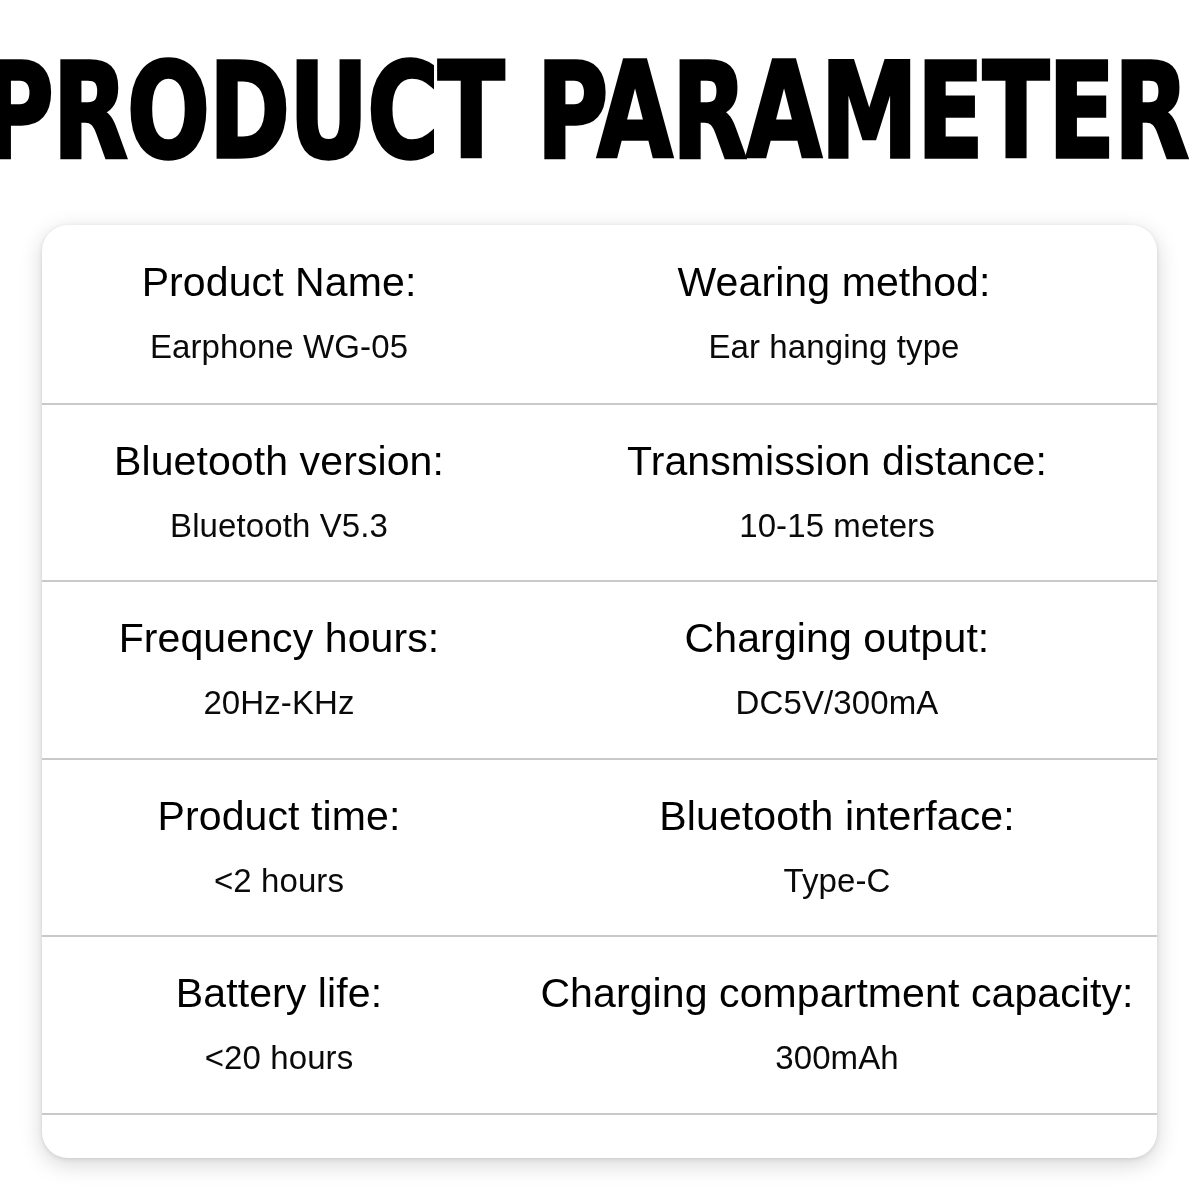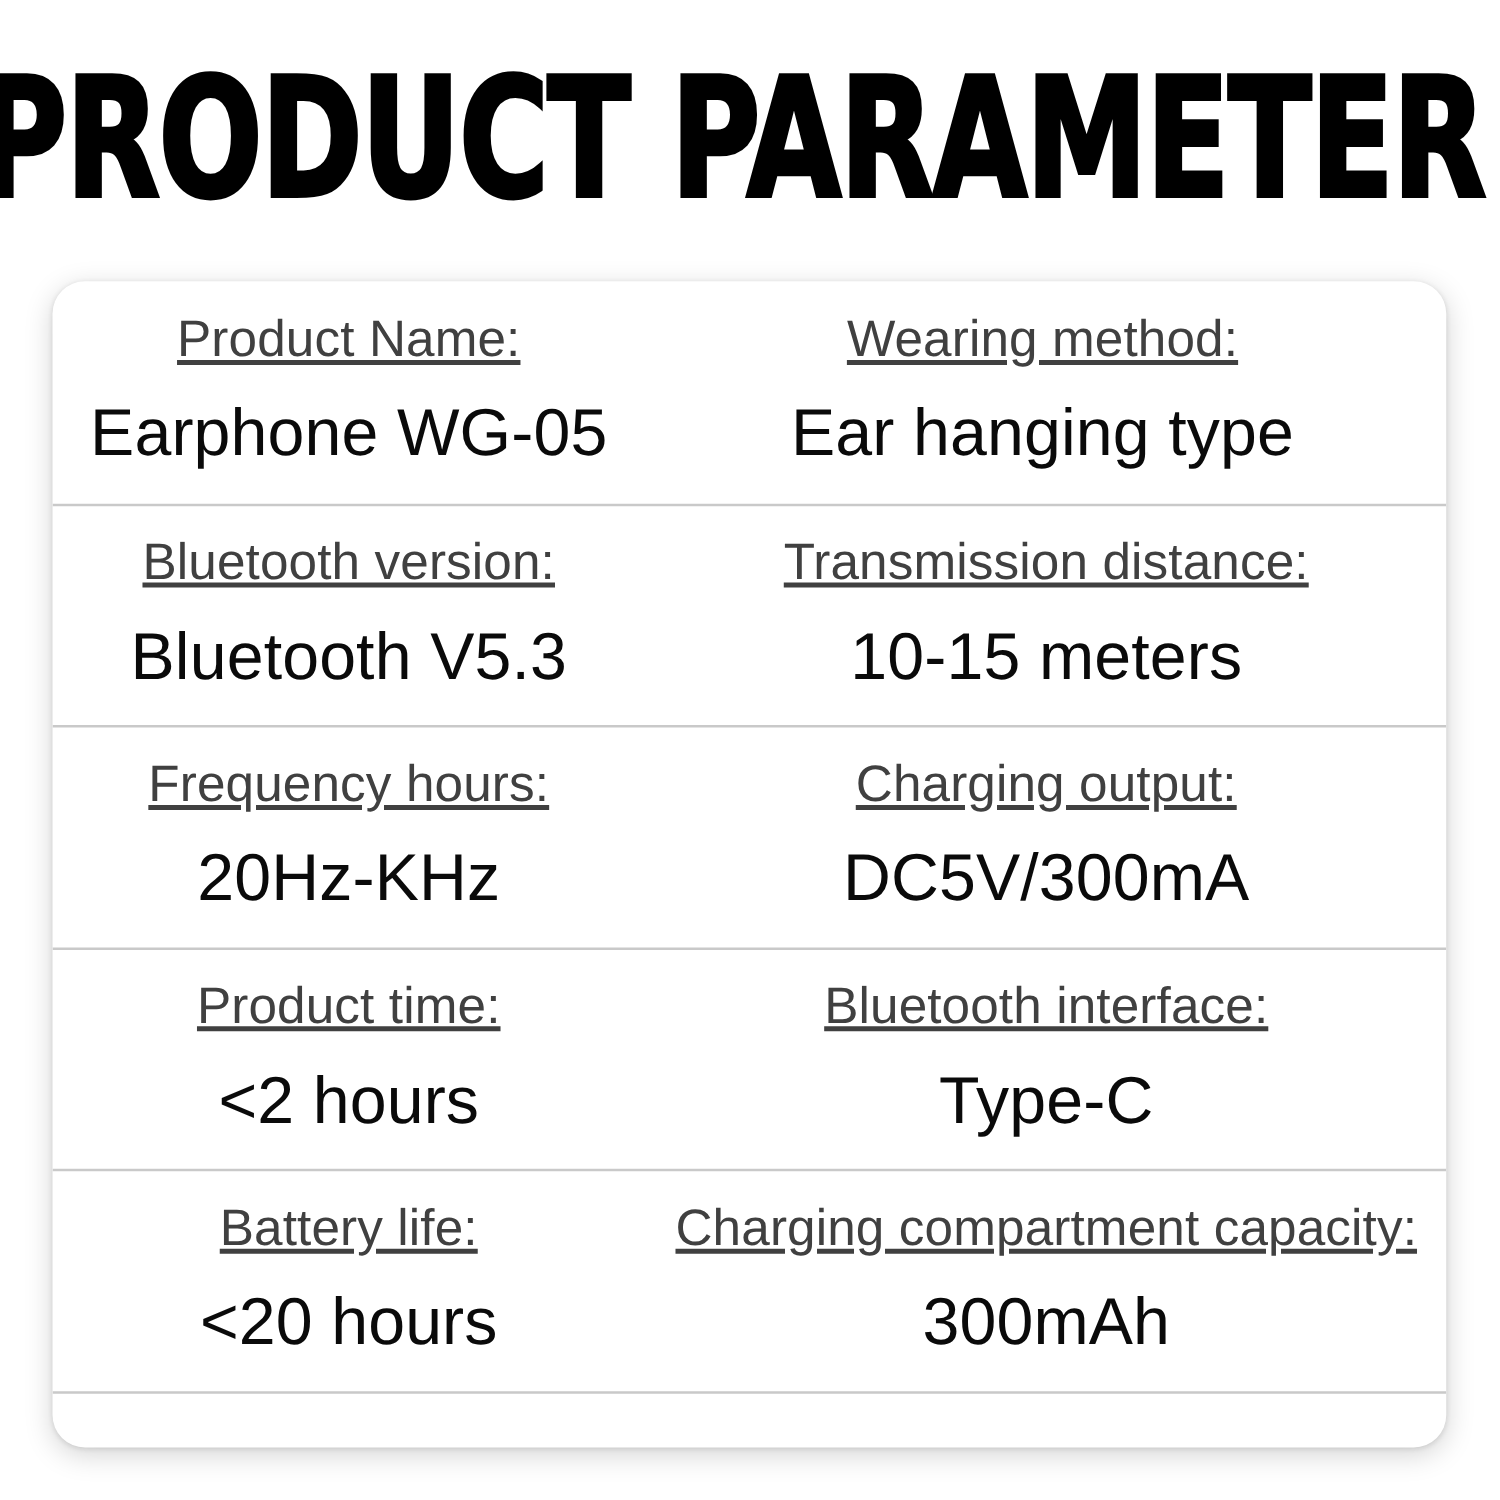--- a/index.html
+++ b/index.html
@@ -89,31 +89,30 @@
     display: flex;
     flex-direction: column;
     align-items: center;
     justify-content: center;
     padding: 0 6px;
   }
   .cell.left  { width: 470px; margin-left: 2px; }
   .cell.right { width: 640px; }
 
   .cell-label {
-    color: #404040;
+    color: #000000;
     font-size: 41px;
     line-height: 1.12;
     font-weight: 400;
     white-space: nowrap;
     letter-spacing: 0.1px;
-    text-decoration: underline;
   }
   .cell-value {
     color: #0a0a0a;
-    font-size: 53px;
+    font-size: 33px;
     line-height: 1.18;
     font-weight: 400;
     white-space: nowrap;
     margin-top: 22px;
     letter-spacing: 0.1px;
   }
 </style>
 </head>
 <body>
 

